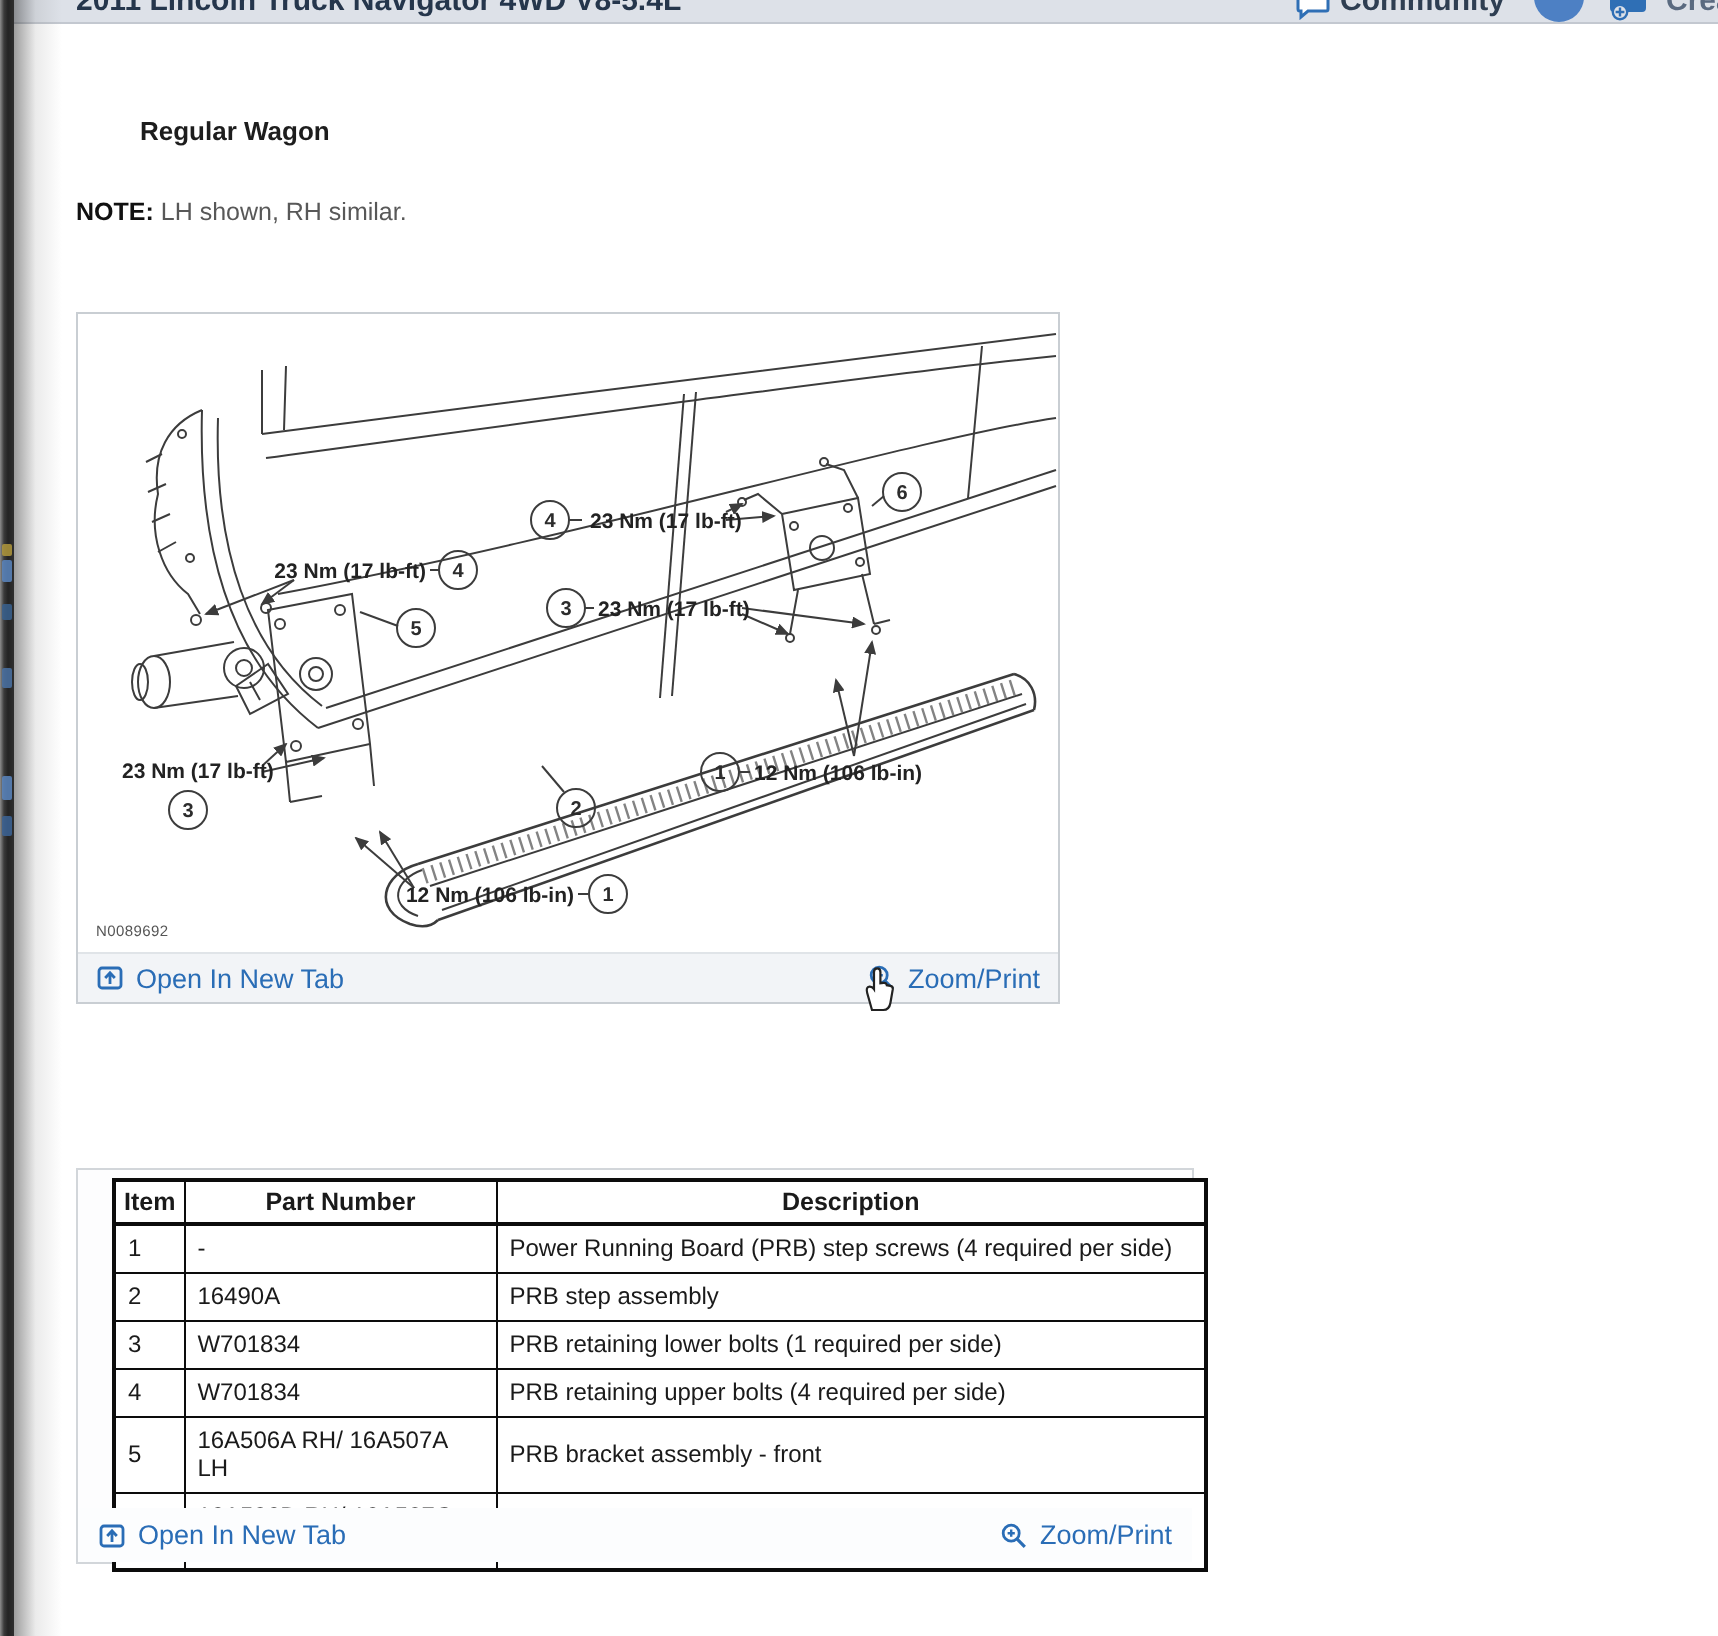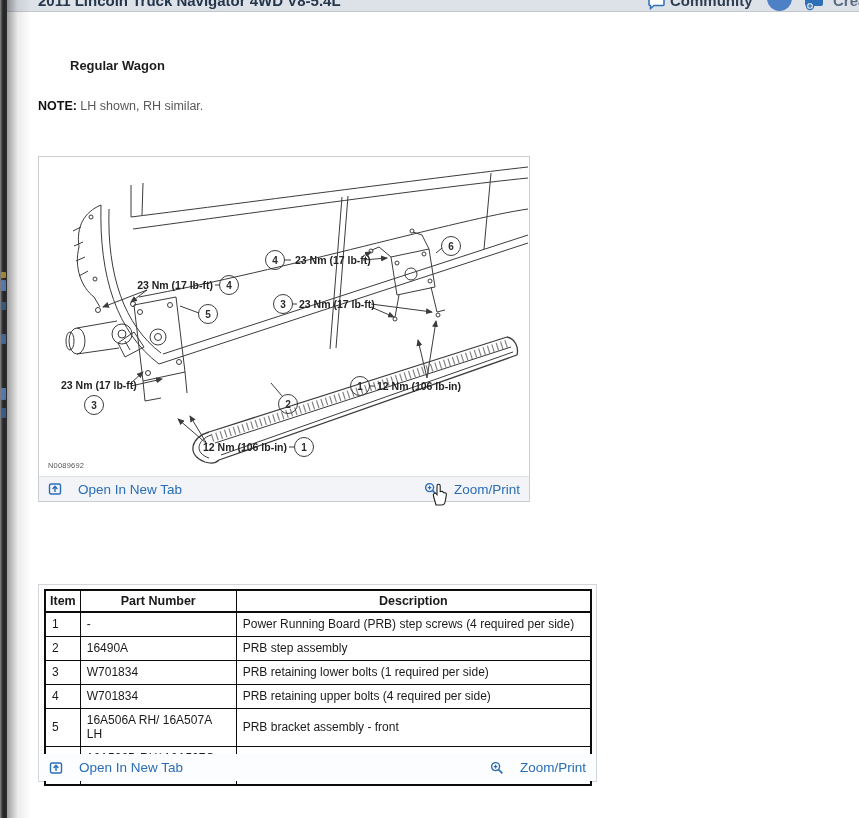--- a/index.html
+++ b/index.html
@@ -29,29 +29,29 @@
   #note-line  { position:absolute; left:38px; top:99px;  font-size:12.5px; color:#585858; }
   #note-line b { color:#111; }
 
   
   #figure-card { position:absolute; left:38px; top:156px; width:492px; height:346px;
     border:1px solid #c9ced3; background:#fff; }
   #diagram-svg { display:block; }
   #figure-number { position:absolute; left:9px; top:304px; font-size:7.5px; color:#555; letter-spacing:.2px; }
   .action-bar { position:absolute; left:0; right:0; bottom:0; height:25px; background:#f2f4f7;
     border-top:1px solid #e0e4e8; display:flex; align-items:center; justify-content:space-between; padding:0 9px; }
-  .link { display:inline-flex; align-items:center; gap:16px; color:#2a6db6; font-size:13.5px; text-decoration:none; cursor:pointer; }
+  .link { display:inline-flex; align-items:center; gap:6px; color:#2a6db6; font-size:13.5px; text-decoration:none; cursor:pointer; }
   .link svg { flex:none; }
 
   
   #mouse-cursor { position:absolute; left:429px; top:481px; z-index:9; pointer-events:none; }
 
   
   #table-card { position:absolute; left:38px; top:584px; width:559px; height:198px;
-    border:1px solid #d2d6da; background:#fdfdfe; }
+    border:1px solid #d2d6da; background:#fdfdfe;padding-left:12px; }
   #parts-table { border-collapse:collapse; margin:4px 0 0 5px; width:548px;
     border:2px solid #0c0c0c; font-size:12px; color:#1a1a1a; background:#fff; }
   #parts-table th { border:1px solid #0c0c0c; border-bottom-width:2px; font-size:12.5px; font-weight:bold;
     text-align:center; padding:3px 4px; }
   #parts-table td { border:1px solid #0c0c0c; padding:4px 6px 5px 6px; height:24px; }
   #parts-table .col-item { width:35px; }
   #parts-table .col-part { width:156px; }
   #table-footer { position:absolute; left:0; right:0; bottom:0; height:27px; display:flex;
     align-items:center; justify-content:space-between; padding:0 10px; background:#fcfdfe; }
 

